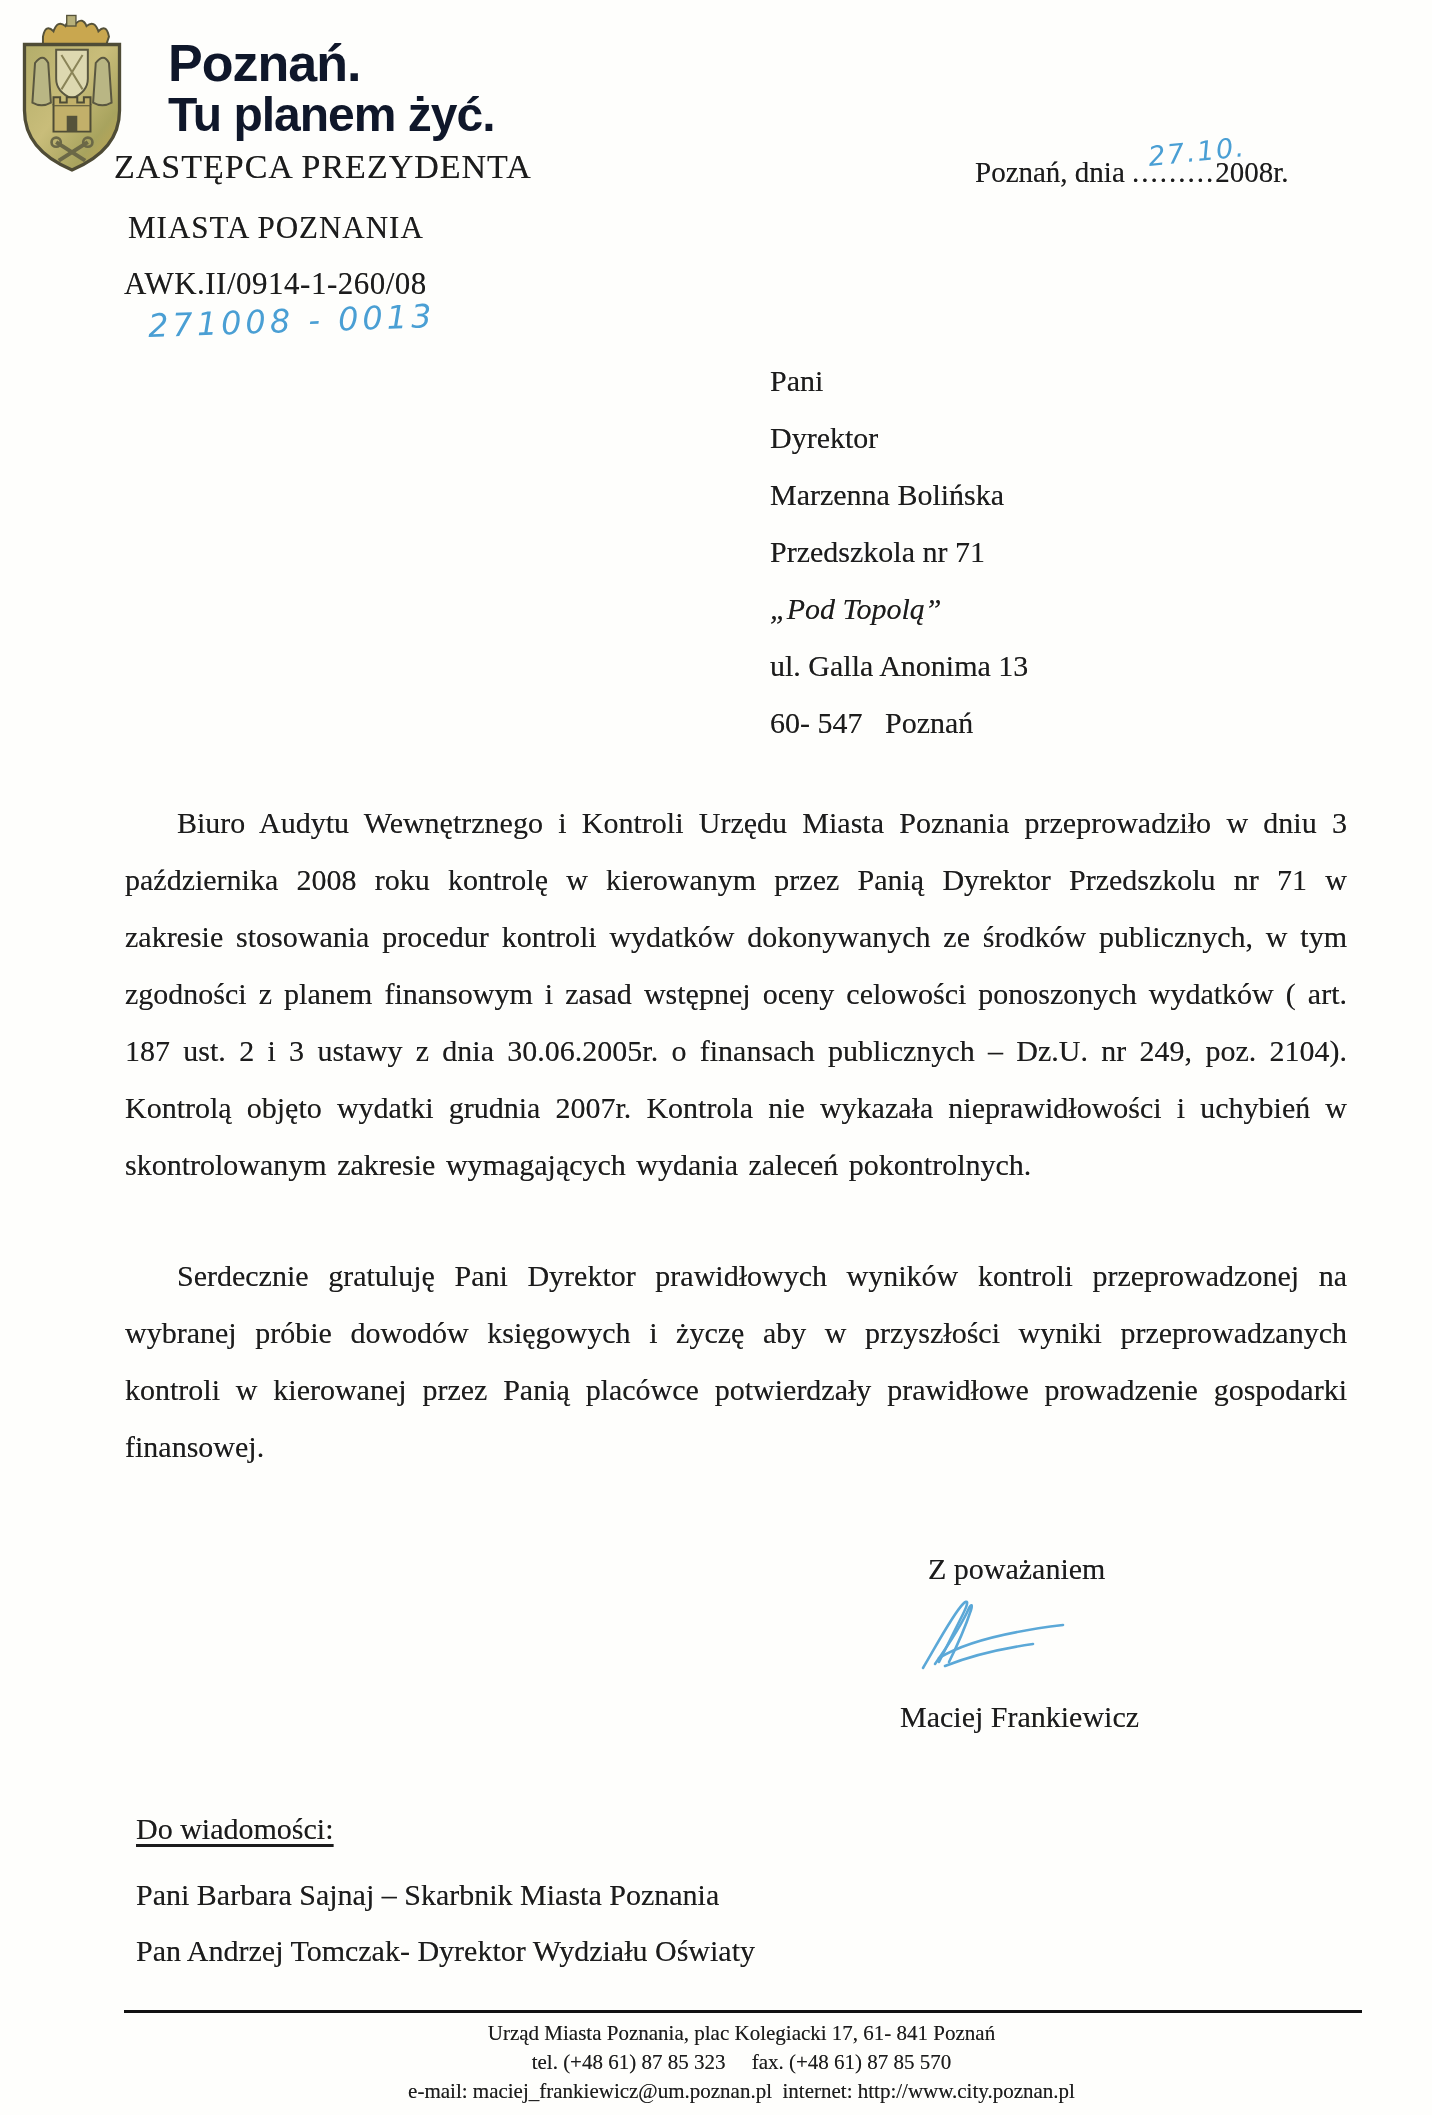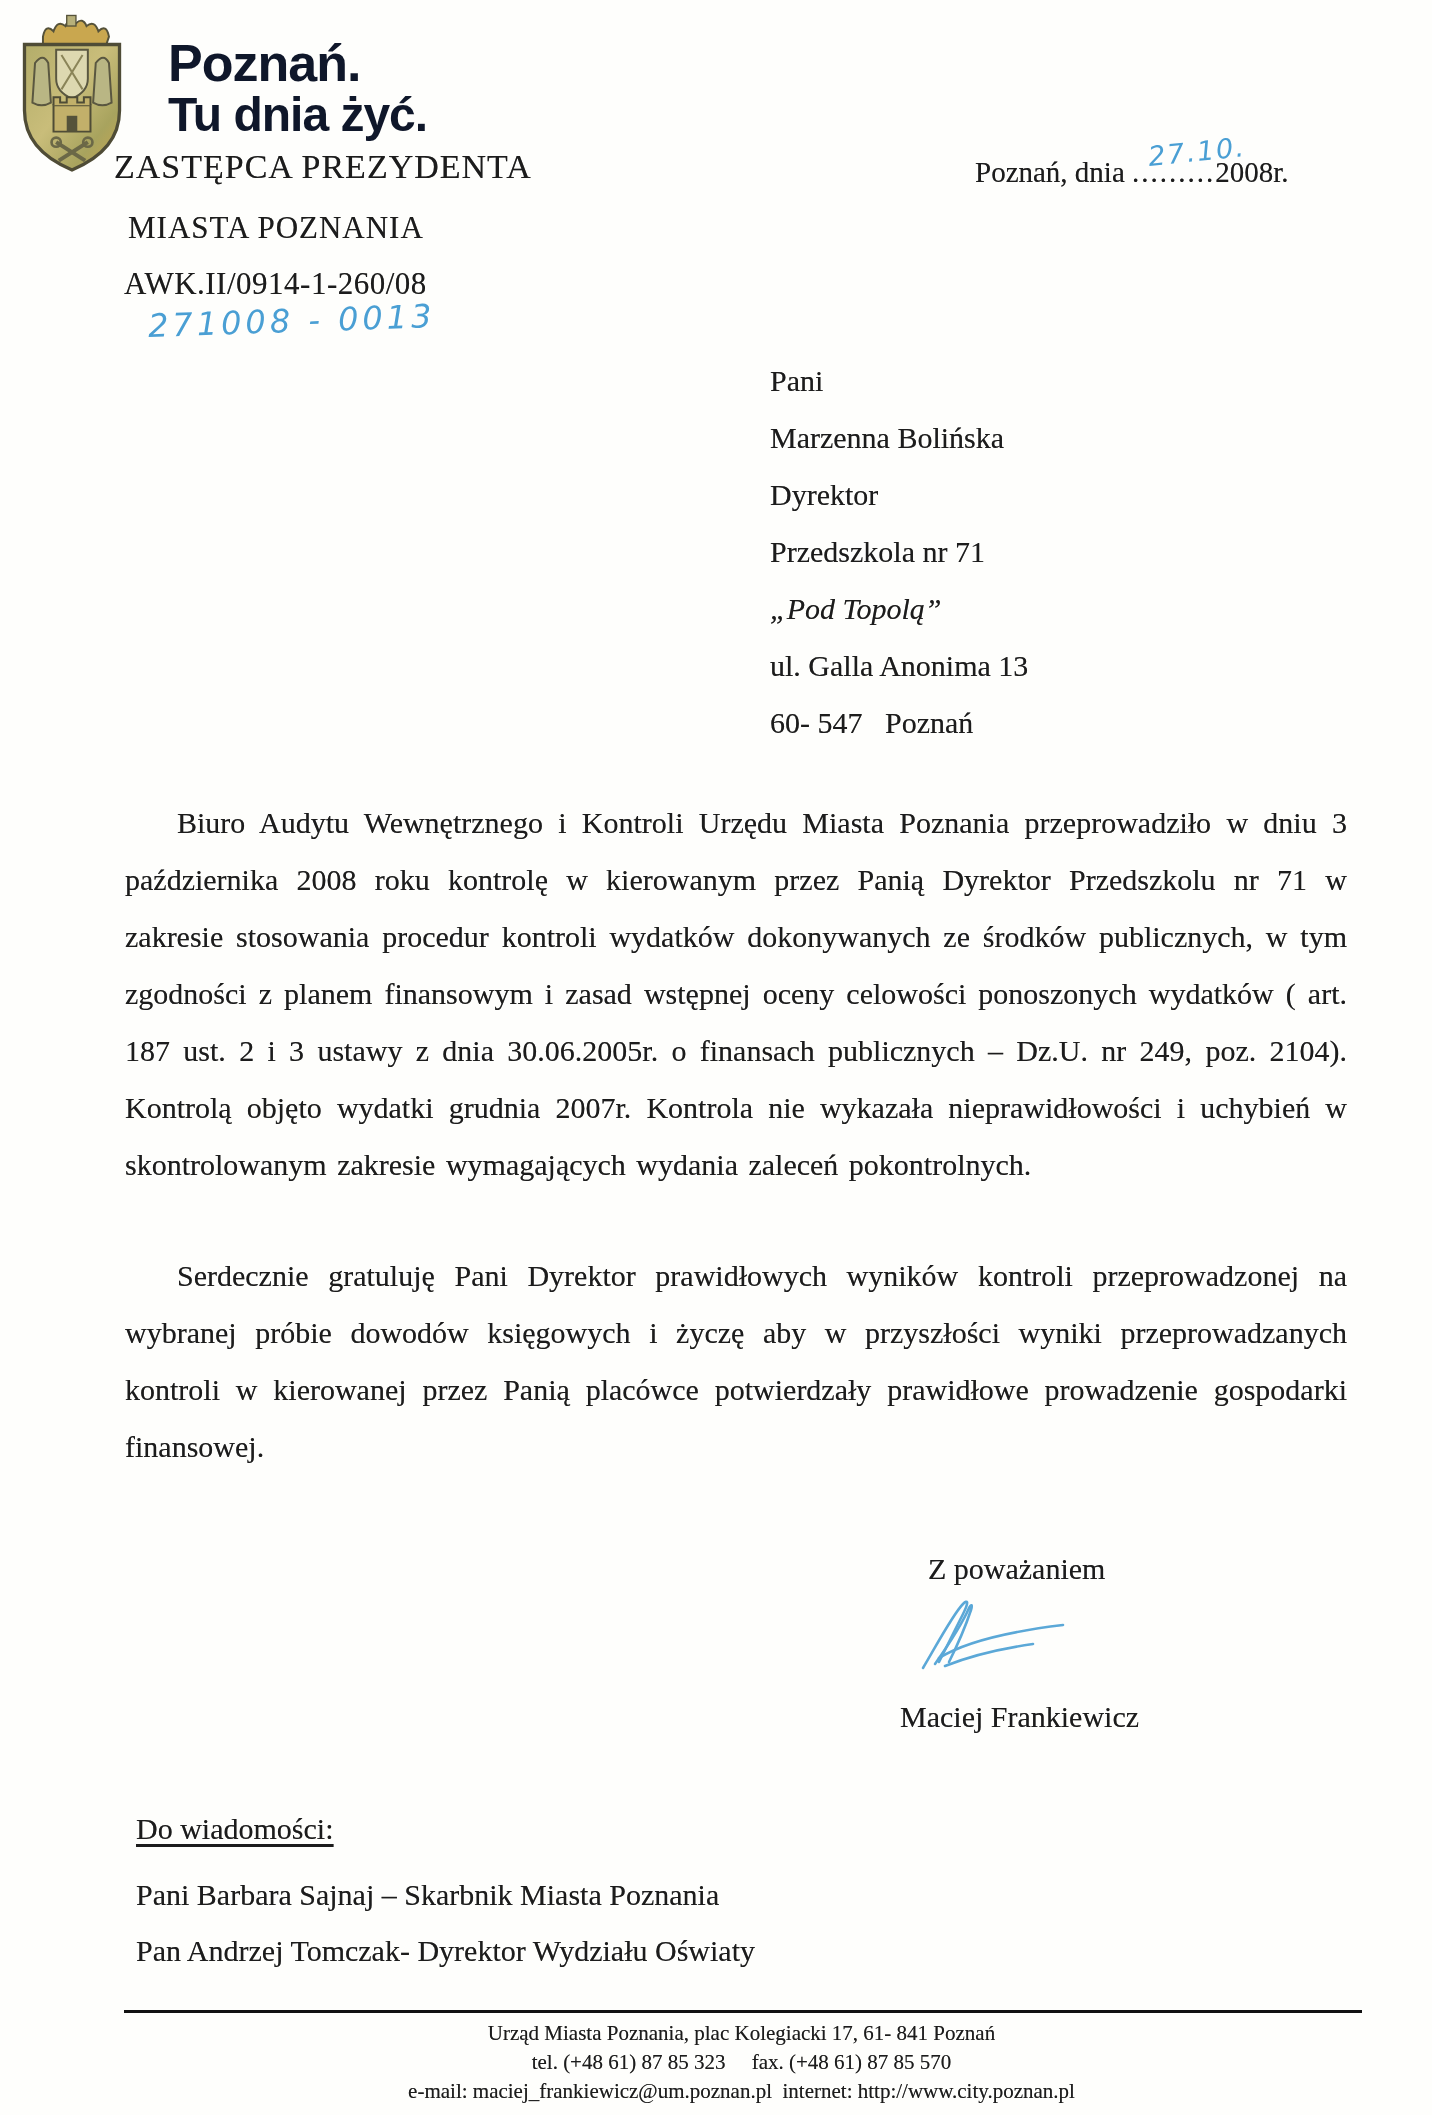--- a/index.html
+++ b/index.html
@@ -85,36 +85,36 @@
       <rect x="46" y="80" width="8" height="12" fill="#55523a"></rect>
 
       <path d="M38,100 l22,14 M62,100 l-22,14" stroke="#6b6847" stroke-width="3"></path>
       <circle cx="38" cy="100" r="3.5" fill="none" stroke="#6b6847" stroke-width="2"></circle>
       <circle cx="62" cy="100" r="3.5" fill="none" stroke="#6b6847" stroke-width="2"></circle>
     </svg>
   </div>
 
   <div class="abs brand" style="left:168px;top:36px;">
     <div class="l1">Poznań.</div>
-    <div class="l2">Tu dnia żyć.</div>
+    <div class="l2">Tu planem żyć.</div>
   </div>
 
   <div class="abs office1 soft" style="left:114px;top:148px;">ZASTĘPCA PREZYDENTA</div>
   <div class="abs office2 soft" style="left:128px;top:210px;">MIASTA POZNANIA</div>
 
   <div class="abs refnum soft" style="left:124px;top:266px;">AWK.II/0914-1-260/08</div>
   <div class="abs hand hw-note" style="left:148px;top:302px;">271008 - 0013</div>
 
   <div class="abs dateline soft" style="left:975px;top:156px;"><span>Poznań, dnia </span><span class="date-dots">.........</span><span>2008r.</span></div>
   <div class="abs hand hw-date" style="left:1148px;top:136px;">27.10.</div>
 
   <div class="abs recipient soft" style="left:770px;top:352px;">
     <div>Pani</div>
+    <div>Dyrektor</div>
     <div>Marzenna Bolińska</div>
-    <div>Dyrektor</div>
     <div>Przedszkola nr 71</div>
     <div class="it">„Pod Topolą”</div>
     <div>ul. Galla Anonima 13</div>
     <div>60- 547   Poznań</div>
   </div>
 
   <div class="abs para soft" style="left:125px;top:794px;">Biuro Audytu Wewnętrznego i Kontroli Urzędu Miasta Poznania przeprowadziło w dniu 3 października 2008 roku kontrolę w kierowanym przez Panią Dyrektor Przedszkolu nr 71 w zakresie stosowania procedur kontroli wydatków dokonywanych ze środków publicznych, w tym zgodności z planem finansowym i zasad wstępnej oceny celowości ponoszonych wydatków ( art. 187 ust. 2 i 3 ustawy z dnia 30.06.2005r. o finansach publicznych – Dz.U. nr 249, poz. 2104). Kontrolą objęto wydatki grudnia 2007r. Kontrola nie wykazała nieprawidłowości i uchybień w skontrolowanym zakresie wymagających wydania zaleceń pokontrolnych.</div>
   <div class="abs para soft" style="left:125px;top:1247px;">Serdecznie gratuluję Pani Dyrektor prawidłowych wyników kontroli przeprowadzonej na wybranej próbie dowodów księgowych i życzę aby w przyszłości wyniki przeprowadzanych kontroli w kierowanej przez Panią placówce potwierdzały prawidłowe prowadzenie gospodarki finansowej.</div>
 
   <div class="abs closing soft" style="left:928px;top:1552px;">Z poważaniem</div>

